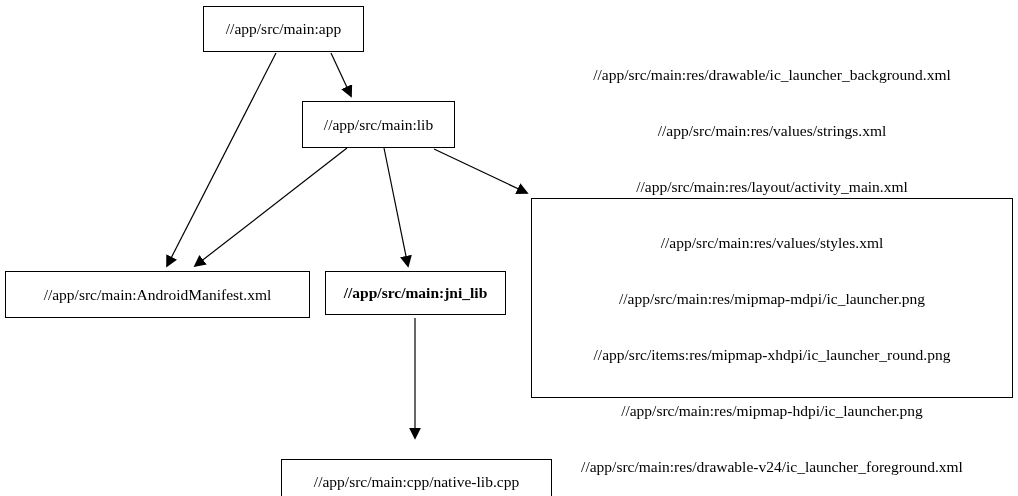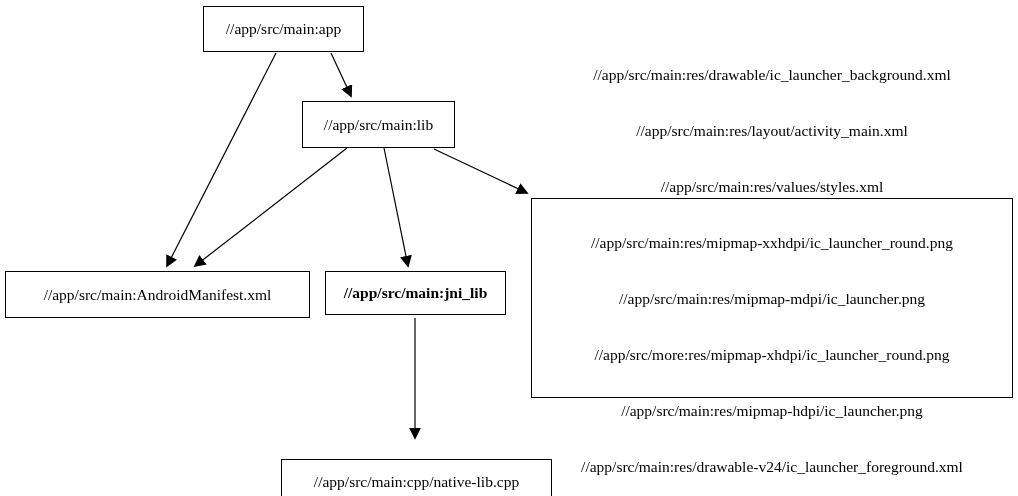--- a/index.html
+++ b/index.html
@@ -85,25 +85,25 @@
   <div class="node" id="node-manifest">
     <span>//app/src/main:AndroidManifest.xml</span>
   </div>
 
   <div class="node" id="node-jni-lib">
     <span>//app/src/main:jni_lib</span>
   </div>
 
   <div class="node multi" id="node-res">
     <div>//app/src/main:res/drawable/ic_launcher_background.xml</div>
+    <div>//app/src/main:res/values/strings.xml</div>
     <div>//app/src/main:res/layout/activity_main.xml</div>
     <div>//app/src/main:res/values/styles.xml</div>
-    <div>//app/src/main:res/mipmap-xxhdpi/ic_launcher_round.png</div>
     <div>//app/src/main:res/mipmap-mdpi/ic_launcher.png</div>
-    <div>//app/src/more:res/mipmap-xhdpi/ic_launcher_round.png</div>
+    <div>//app/src/items:res/mipmap-xhdpi/ic_launcher_round.png</div>
     <div>//app/src/main:res/mipmap-hdpi/ic_launcher.png</div>
     <div>//app/src/main:res/drawable-v24/ic_launcher_foreground.xml</div>
     <div>...and 12 more items</div>
   </div>
 
   <div class="node" id="node-native-lib">
     <span>//app/src/main:cpp/native-lib.cpp</span>
   </div>
 
 </div>

